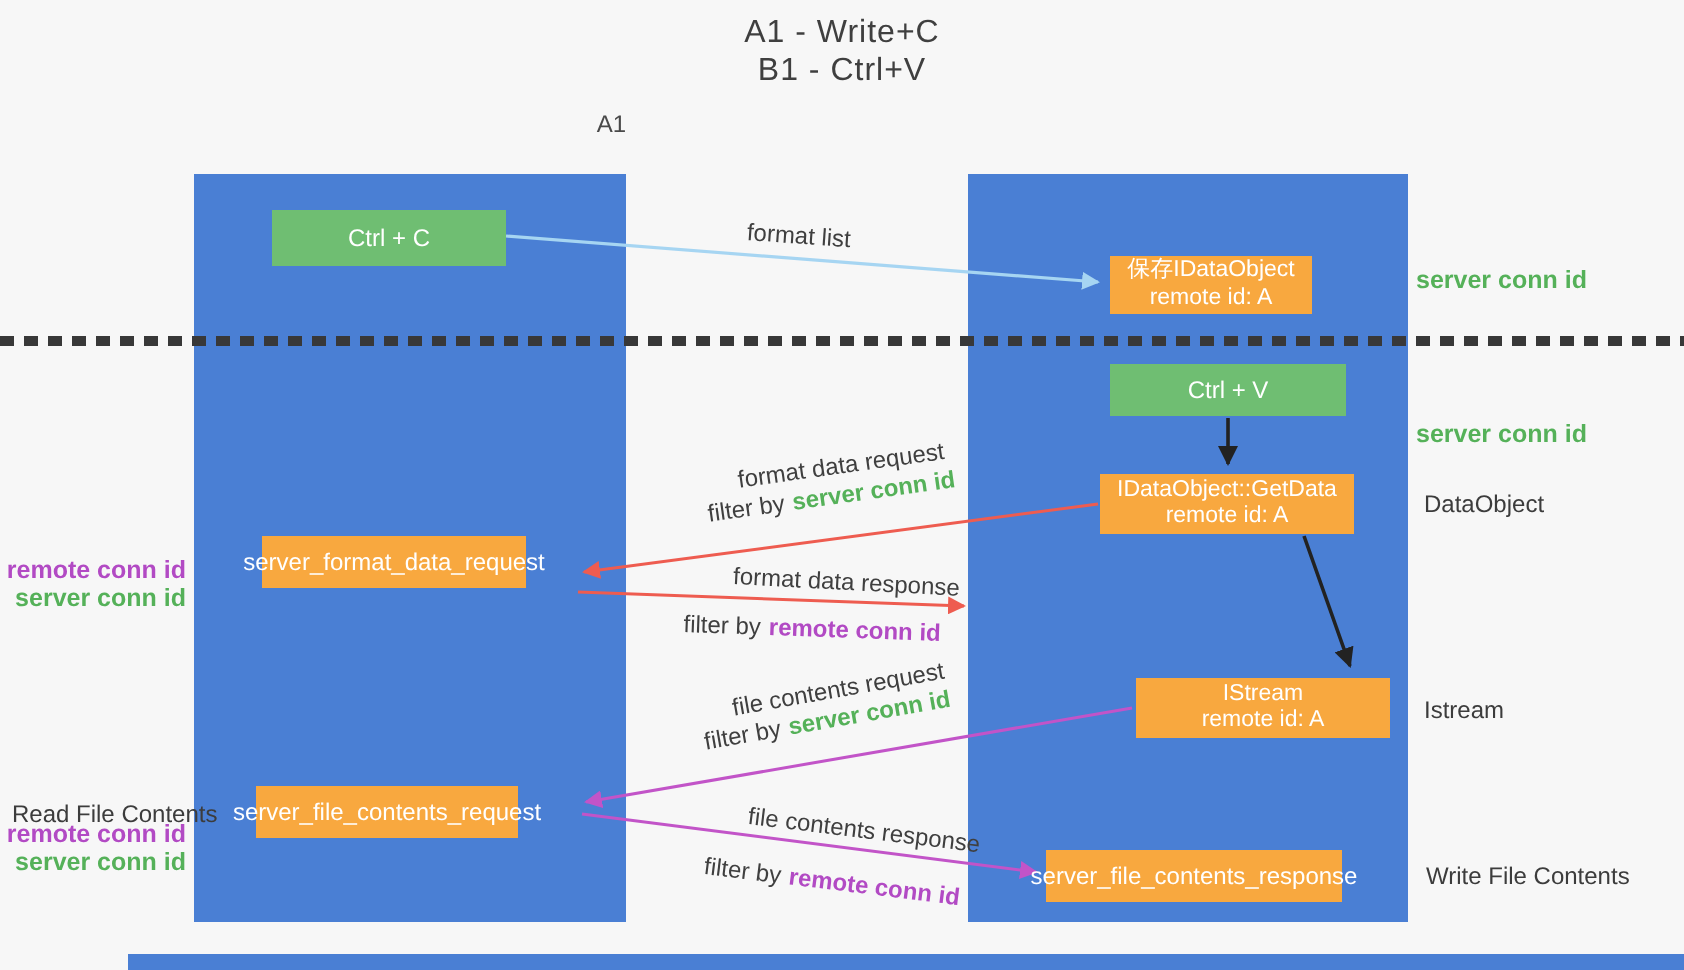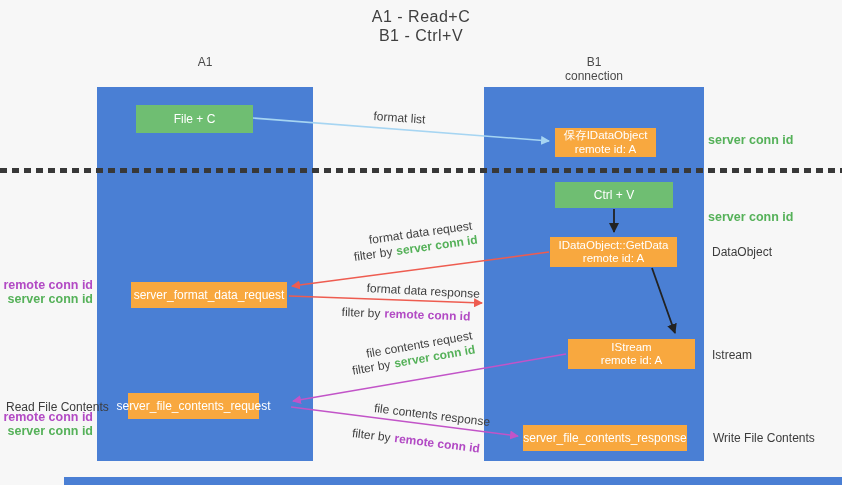--- a/index.html
+++ b/index.html
@@ -6,21 +6,21 @@
     --column-blue:#4a7fd4; --box-green:#6fbe72; --box-orange:#f8a83f;
     --arrow-light-blue:#a6d5f2; --arrow-red:#ee5c50; --arrow-purple:#c254c8;
     --arrow-black:#222222; --text-green:#55b159; --text-purple:#b24ac4;
     --text-dark:#3f3f3f; --background:#f7f7f7;
   }
   *{margin:0;padding:0;box-sizing:border-box}
   body{font-family:"Liberation Sans","DejaVu Sans",sans-serif;background:#ddd}
   .stage{position:relative;width:842px;height:485px;background:var(--background);overflow:hidden}
   .abs{position:absolute}
   .title{width:100%;text-align:center;font-size:16px;color:var(--text-dark);letter-spacing:.5px}
-  .col-header{text-align:center;font-size:12px;color:#4a4a4a;line-height:14px;z-index:2}
+  .col-header{text-align:right;font-size:12px;color:#4a4a4a;line-height:14px;z-index:2}
   .lifeline{background:var(--column-blue);z-index:1}
   .divider{height:5px;background:repeating-linear-gradient(to right,#383838 0 7px,transparent 7px 12px);z-index:3}
   .node{z-index:5;display:flex;flex-direction:column;align-items:center;justify-content:center;
         color:#fff;font-size:12px;text-align:center;line-height:14px}
   .node.small{font-size:11.5px;line-height:13.5px}
   .green{background:var(--box-green)}
   .orange{background:var(--box-orange)}
   .arrow-label{z-index:6;font-size:12px;color:var(--text-dark);white-space:nowrap;transform-origin:left top}
   .lbl-prefix{margin-right:4px}
   .ann{z-index:6;font-size:12px;white-space:nowrap;color:#3c3c3c}
@@ -30,29 +30,25 @@
   .purple-txt{color:var(--text-purple);font-weight:bold}
   .right-align{text-align:right}
   svg.arrows{position:absolute;left:0;top:0;z-index:4;pointer-events:none}
   .bottom-strip{background:var(--column-blue);z-index:1}
 </style>
 </head>
 <body>
 
 <div class="stage">
 
-  <div class="abs title" style="top:8px">A1 - Read+C</div>
+  <div class="abs title" style="top:8px">A1 - Write+C</div>
   <div class="abs title" style="top:27px">B1 - Ctrl+V</div>
 
   <div class="abs col-header" style="left:97px;top:55px;width:216px">
     <div>A1</div>
-  </div>
-  <div class="abs col-header" style="left:484px;top:55px;width:220px">
-    <div>B1</div>
-    <div>connection</div>
   </div>
 
   <div class="abs lifeline" style="left:97px;top:87px;width:216px;height:374px"></div>
   <div class="abs lifeline" style="left:484px;top:87px;width:220px;height:374px"></div>
 
   <div class="abs bottom-strip" style="left:64px;top:477px;width:778px;height:8px"></div>
 
   <div class="abs divider" style="left:0;top:168px;width:842px"></div>
 
   <svg class="arrows" width="842" height="485">
@@ -73,52 +69,52 @@
     <line x1="253" y1="118" x2="549" y2="141" stroke="var(--arrow-light-blue)" stroke-width="1.6" marker-end="url(#m-lblue)"></line>
     <line x1="614" y1="209" x2="614" y2="232" stroke="var(--arrow-black)" stroke-width="1.8" marker-end="url(#m-black)"></line>
     <line x1="652" y1="268" x2="675" y2="333" stroke="var(--arrow-black)" stroke-width="1.8" marker-end="url(#m-black)"></line>
     <line x1="549" y1="252" x2="292" y2="286" stroke="var(--arrow-red)" stroke-width="1.5" marker-end="url(#m-red)"></line>
     <line x1="289" y1="296" x2="482" y2="303" stroke="var(--arrow-red)" stroke-width="1.5" marker-end="url(#m-red)"></line>
     <line x1="566" y1="354" x2="293" y2="401" stroke="var(--arrow-purple)" stroke-width="1.5" marker-end="url(#m-purple)"></line>
     <line x1="291" y1="407" x2="518" y2="436" stroke="var(--arrow-purple)" stroke-width="1.5" marker-end="url(#m-purple)"></line>
   </svg>
 
   <div class="abs node green" style="left:136px;top:105px;width:117px;height:28px">
-    <span>File + C</span>
+    <span>Ctrl + C</span>
   </div>
 
   <div class="abs node orange small" style="left:555px;top:128px;width:101px;height:29px">
     <span>保存IDataObject</span>
     <span>remote id: A</span>
   </div>
 
   <div class="abs node green" style="left:555px;top:182px;width:118px;height:26px">
     <span>Ctrl + V</span>
   </div>
 
   <div class="abs node orange small" style="left:550px;top:237px;width:127px;height:30px">
     <span>IDataObject::GetData</span>
     <span>remote id: A</span>
   </div>
 
-  <div class="abs node orange" style="left:131px;top:282px;width:156px;height:26px">
+  <div class="abs node orange" style="left:131px;top:268px;width:132px;height:26px">
     <span>server_format_data_request</span>
   </div>
 
 
   <div class="abs node orange small" style="left:568px;top:339px;width:127px;height:30px">
     <span>IStream</span>
     <span>remote id: A</span>
   </div>
 
   <div class="abs node orange" style="left:128px;top:393px;width:131px;height:26px">
     <span>server_file_contents_request</span>
   </div>
 
-  <div class="abs node orange" style="left:523px;top:425px;width:164px;height:26px">
+  <div class="abs node orange" style="left:523px;top:425px;width:148px;height:26px">
     <span>server_file_contents_response</span>
   </div>
 
   <div class="abs arrow-label" style="left:374px;top:109px;transform:rotate(4deg)">format list</div>
 
   <div class="abs arrow-label" style="left:368px;top:233px;transform:rotate(-8deg)">format data request</div>
   <div class="abs arrow-label" style="left:353px;top:250px;transform:rotate(-8deg)">
     <span class="lbl-prefix">filter by</span><span class="green-txt">server conn id</span>
   </div>
 

